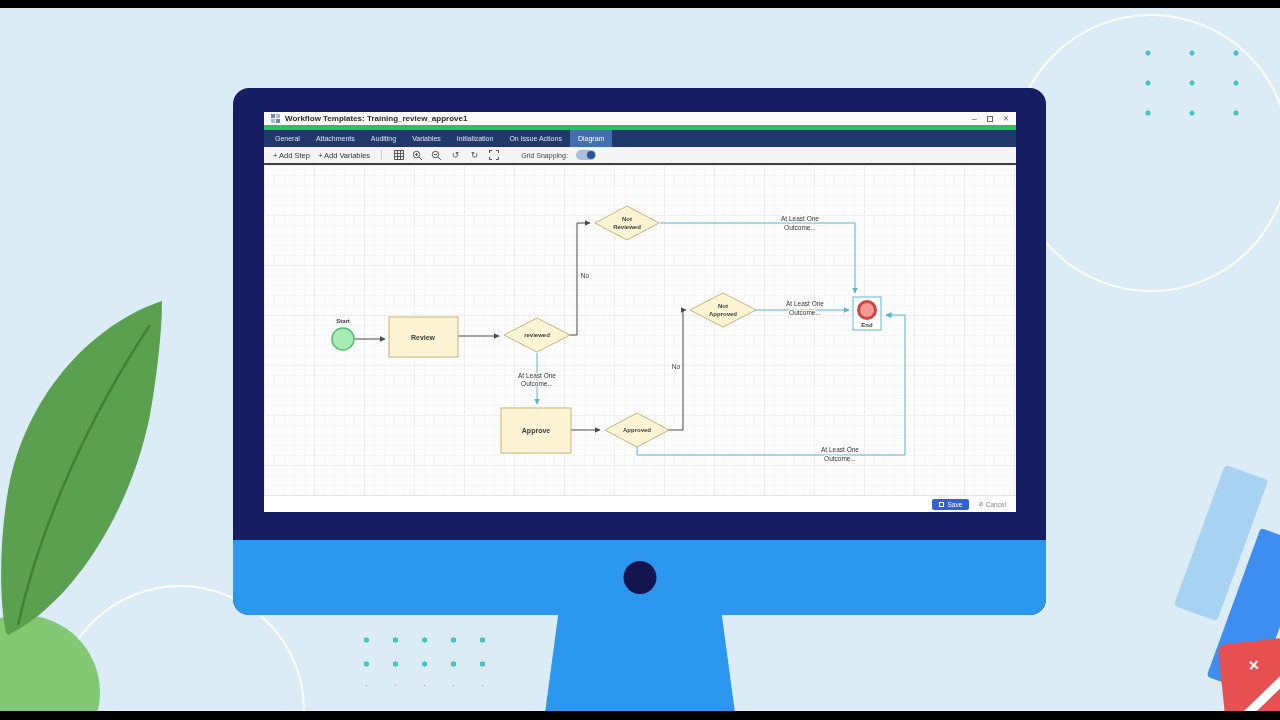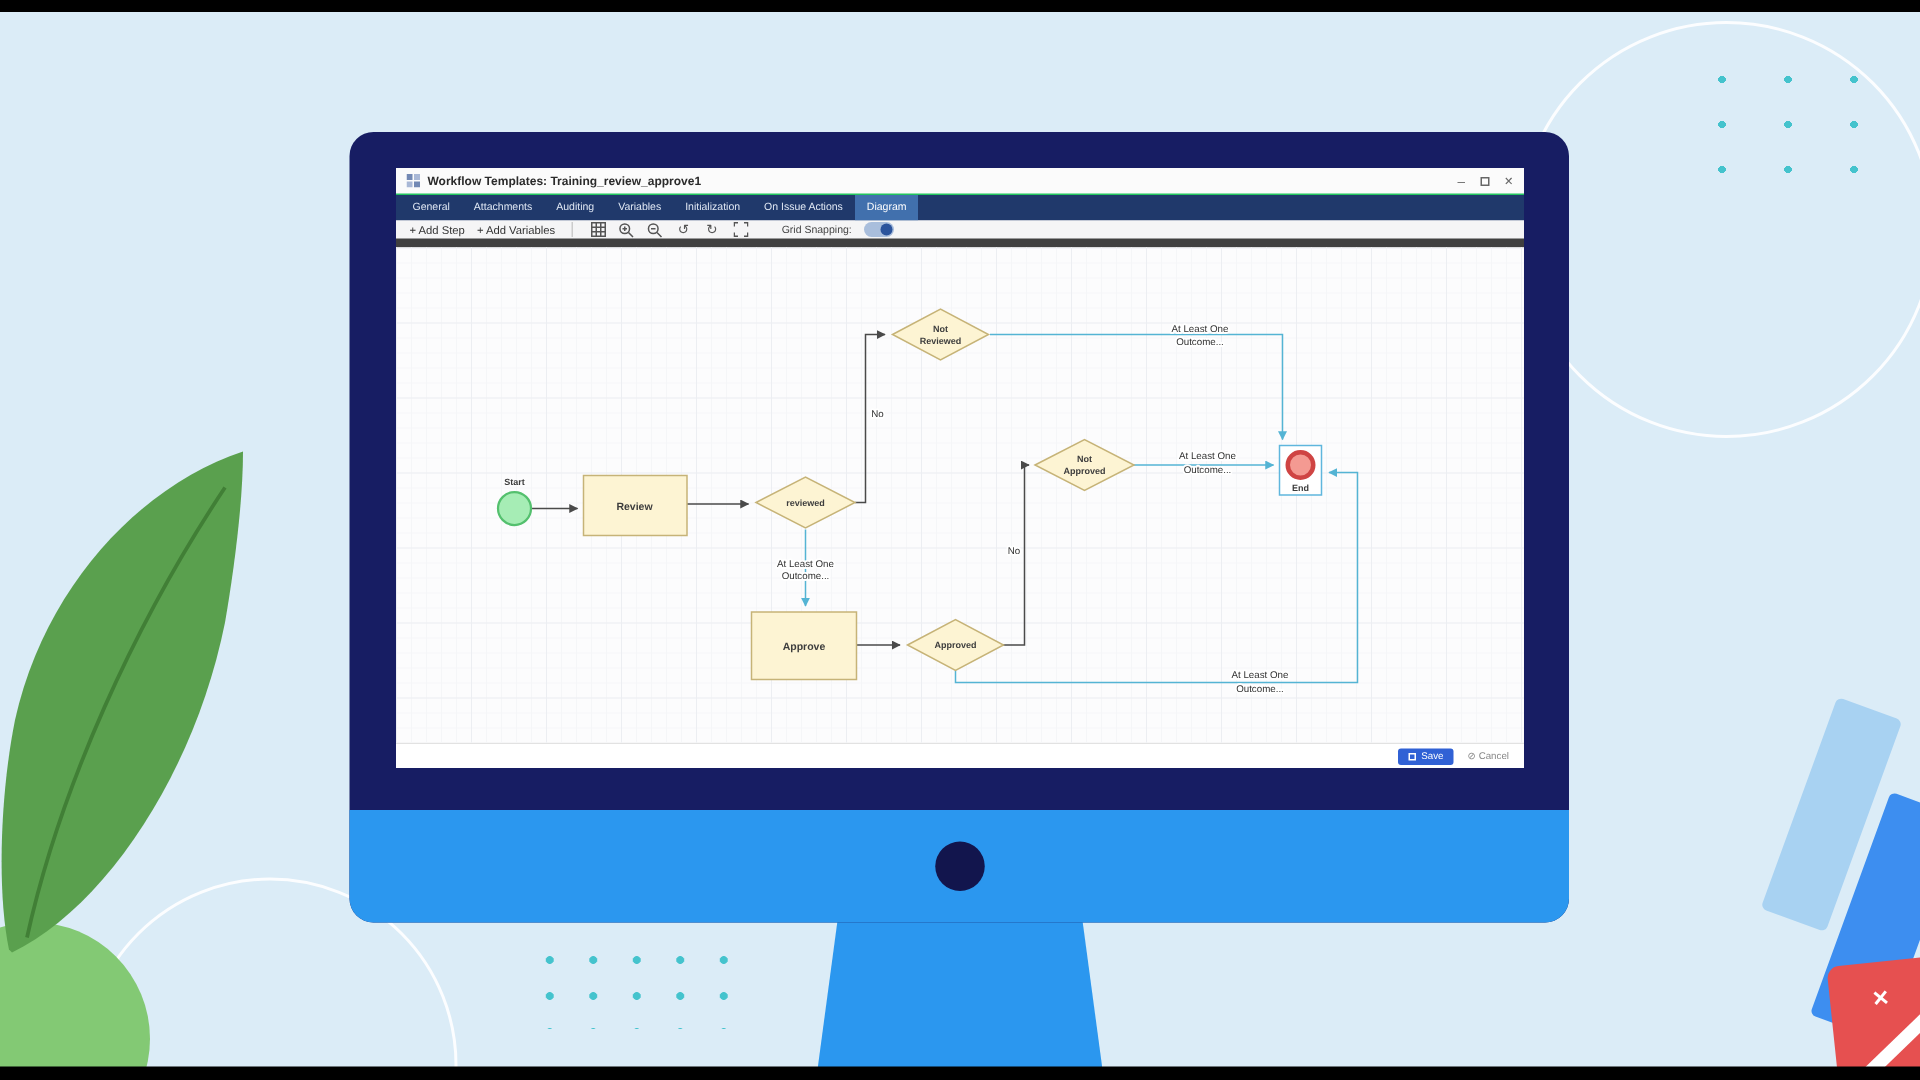--- a/index.html
+++ b/index.html
@@ -31,35 +31,35 @@
   
   .monitor { position:absolute; left:233px; top:88px; width:813px; height:527px; background:#171d63; border-radius:16px; z-index:5; }
   .monitor .chin { position:absolute; left:0; right:0; bottom:0; height:75px; background:#2b97ef; border-radius:0 0 16px 16px; }
   .monitor .camera { position:absolute; left:50%; top:21px; transform:translateX(-50%); width:33px; height:33px; border-radius:50%; background:#12154d; }
   .stand { position:absolute; left:545px; top:614px; width:190px; height:99px; background:#2b97ef; clip-path:polygon(7% 0, 93% 0, 100% 100%, 0 100%); z-index:4; }
 
   .screen { position:absolute; left:31px; top:24px; width:752px; height:400px; background:#fff; overflow:hidden; }
   .app { display:flex; flex-direction:column; width:100%; height:100%; }
 
   
-  .titlebar { height:18px; background:#fbfbfb; border-bottom:1px solid #22c55e; display:flex; align-items:center; padding:0 7px; gap:5px; flex:none; }
+  .titlebar { height:18px; background:#fbfbfb; border-bottom:5px solid #22c55e; display:flex; align-items:center; padding:0 7px; gap:5px; flex:none; }
   .titlebar .title { font-size:8px; font-weight:bold; color:#2b2b2b; white-space:nowrap; }
   .titlebar .spacer { flex:1; }
   .winctl { display:flex; align-items:center; gap:10px; color:#666; }
   .winctl .min { font-size:9px; line-height:8px; }
   .winctl .max { width:6px; height:6px; border:1px solid #666; display:inline-block; }
   .winctl .close { font-size:7.5px; }
 
   
   .tabbar { height:17px; background:#20396b; display:flex; align-items:stretch; padding-left:3px; flex:none; }
   .tab { display:flex; align-items:center; padding:0 8px; font-size:7px; color:#dfe7f3; white-space:nowrap; cursor:default; }
   .tab.active { background:#4170ad; color:#fff; }
 
   
-  .toolbar { height:18px; background:#f5f5f6; border-bottom:6px solid #404040; display:flex; align-items:center; padding:0 9px; gap:8px; flex:none; font-size:7.5px; color:#333; }
+  .toolbar { height:18px; background:#f5f5f6; border-bottom:2px solid #404040; display:flex; align-items:center; padding:0 9px; gap:8px; flex:none; font-size:7.5px; color:#333; }
   .tb-btn { display:flex; align-items:center; gap:2px; white-space:nowrap; }
   .tb-sep { width:1px; height:10px; background:#ccc; margin:0 3px; }
   .tb-ico { width:11px; height:11px; display:flex; align-items:center; justify-content:center; color:#555; font-size:9px; }
   .snap-label { margin-left:14px; font-size:7px; color:#444; white-space:nowrap; }
   .toggle { width:20px; height:10px; border-radius:5px; background:#a9bedc; position:relative; }
   .toggle .knob { position:absolute; right:1px; top:1px; width:8px; height:8px; border-radius:50%; background:#2c549c; }
 
   
   .canvas { flex:1; position:relative; background-color:#fcfcfd; overflow:hidden;
     background-image:

